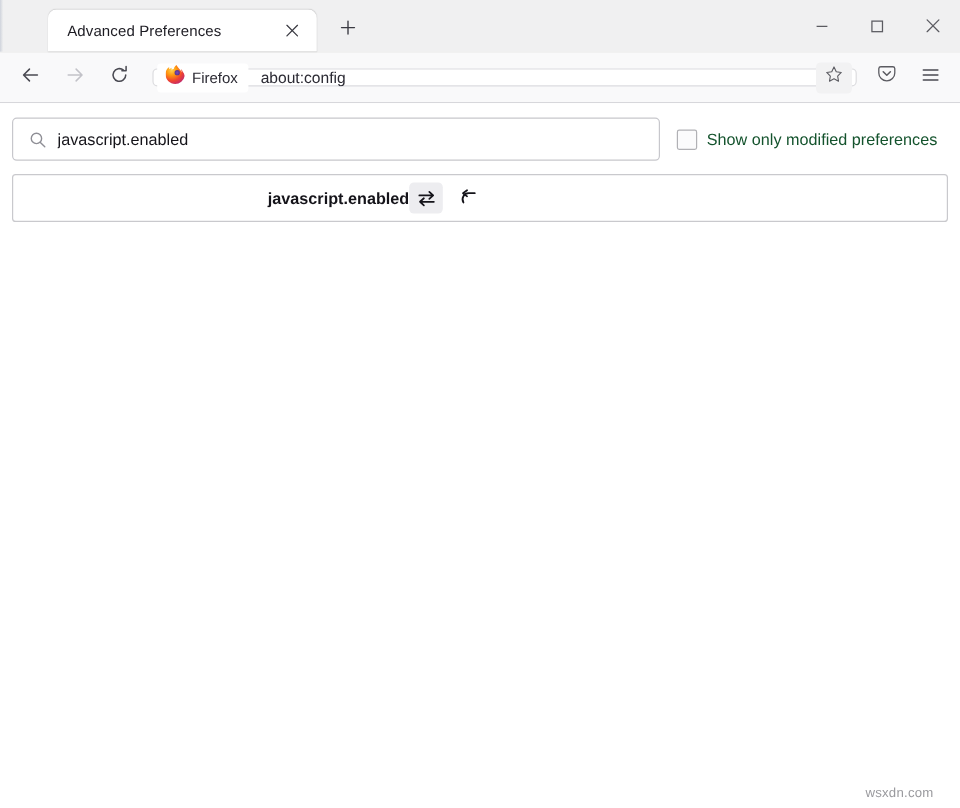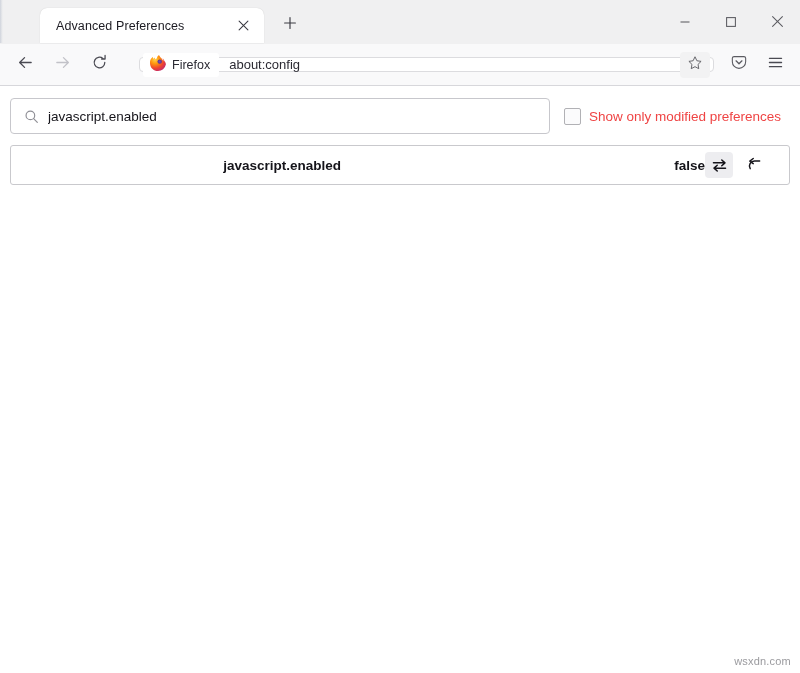--- a/index.html
+++ b/index.html
@@ -121,21 +121,21 @@
     margin-right: 3px;
   }
   .urlbar {
     flex: 1 1 auto;
     height: 15px;
     background: #ffffff;
     border: 1px solid #dcdcdf;
     border-radius: 4px;
     display: flex;
     align-items: center;
-    margin: 0 6px 0 20px;
+    margin: 0 6px 0 8px;
     box-sizing: border-box;
     min-width: 0;
   }
   .identity-chip {
     display: flex;
     align-items: center;
     gap: 6px;
     height: 24px;
     padding: 0 9px 0 7px;
     margin-left: 3px;
@@ -224,21 +224,21 @@
   .checkbox {
     width: 15px;
     height: 15px;
     border: 1px solid #b1b1b5;
     border-radius: 2px;
     background: #fbfbfc;
     flex: 0 0 auto;
   }
   .checklabel {
     font-size: 13.5px;
-    color: #ef4444;
+    color: #14532d;
     margin-left: 8px;
     white-space: nowrap;
   }
 
   .pref-table {
     margin-top: 11px;
     border: 1px solid #c9c9cd;
     border-radius: 3px;
     background: #ffffff;
     overflow: hidden;
@@ -283,21 +283,21 @@
     height: 26px;
     display: flex;
     align-items: center;
     justify-content: center;
     border-radius: 4px;
   }
   .act-btn.toggle { background: #ededf0; }
 
   .watermark {
     position: absolute;
-    right: 9px;
+    right: 22px;
     bottom: 6px;
     font-size: 11px;
     color: #9a9a9e;
     letter-spacing: .2px;
   }
 </style>
 </head>
 <body>
 
 <div class="window">
@@ -435,21 +435,20 @@
 
       <div class="checkrow">
         <span class="checkbox"></span>
         <span class="checklabel">Show only modified preferences</span>
       </div>
     </div>
 
     <div class="pref-table">
       <div class="pref-row">
         <span class="pref-name">javascript.enabled</span>
-        <span class="pref-value">false</span>
         <span class="pref-actions">
           <span class="act-btn toggle">
             <svg width="17" height="17" viewBox="0 0 18 18" aria-hidden="true">
               <path d="M2.6 6.2 H14.6 M11.4 3.1 L14.8 6.2 L11.4 9.3" stroke="#15141a" stroke-width="1.55" fill="none" stroke-linecap="round" stroke-linejoin="round"></path>
               <path d="M15.4 11.8 H3.4 M6.6 8.7 L3.2 11.8 L6.6 14.9" stroke="#15141a" stroke-width="1.55" fill="none" stroke-linecap="round" stroke-linejoin="round"></path>
             </svg>
           </span>
           <span class="act-btn">
             <svg width="17" height="17" viewBox="0 0 18 18" aria-hidden="true">
               <path d="M3.4 12.4 A5.4 5.4 0 0 1 8.2 4.2 H13.4" stroke="#15141a" stroke-width="1.55" fill="none" stroke-linecap="round"></path>

